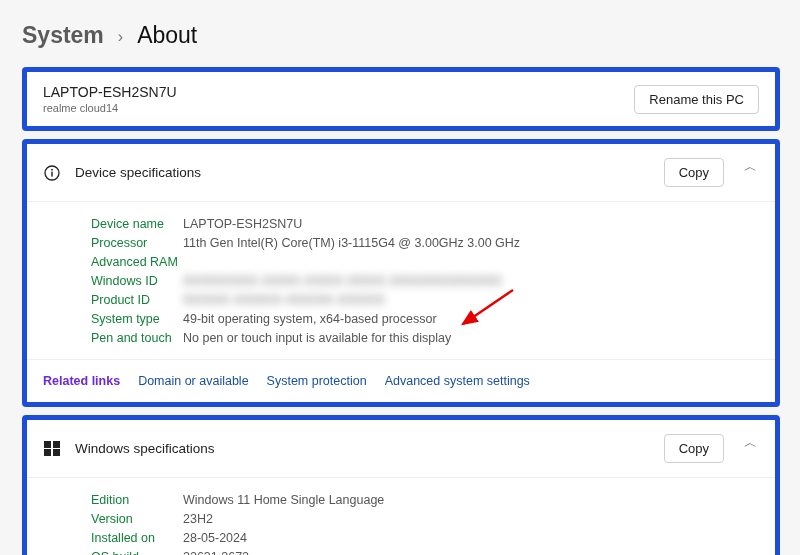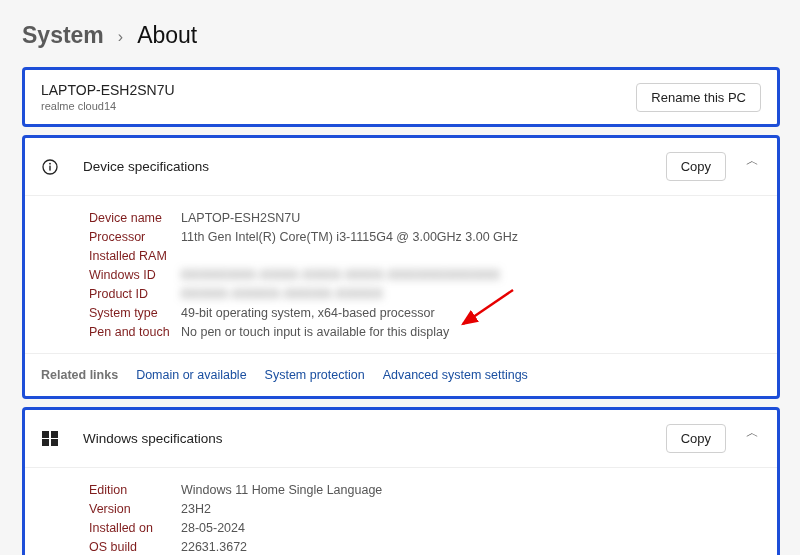--- a/index.html
+++ b/index.html
@@ -18,21 +18,21 @@
     align-items: baseline;
     gap: 14px;
     margin-bottom: 18px;
   }
   .breadcrumb .parent { font-size: 23px; font-weight: 600; color: #5a5a5a; }
   .breadcrumb .chev   { font-size: 16px; color: #777; font-weight: 400; position: relative; top: -1px;}
   .breadcrumb .current{ font-size: 23px; font-weight: 400; color: #111; }
 
   .card {
     background: #fff;
-    border: 3px solid #1d4ed8;
+    border: 5px solid #1d4ed8;
     border-radius: 4px;
     margin-bottom: 8px;
   }
 
   .pc-card {
     display: flex;
     align-items: center;
     justify-content: space-between;
     padding: 12px 16px;
   }
@@ -47,43 +47,43 @@
     font-size: 13px;
     color: #222;
     cursor: pointer;
     font-family: inherit;
   }
 
   .section-header {
     display: flex;
     align-items: center;
     padding: 14px 16px;
-    gap: 24px;
+    gap: 14px;
     border-bottom: 1px solid #eee;
   }
   .section-header .lead-icon { width: 18px; display:flex; justify-content:center; }
   .section-header .title { flex: 1; font-size: 13.5px; color: #222; }
   .section-header .chev-up { font-size: 13px; color: #555; padding: 0 2px;}
   .section-header .copy-chev { display:flex; align-items:flex-start; gap: 18px;}
 
   .spec-body { padding: 12px 16px 12px 64px; }
   .row { display: flex; padding: 2.5px 0; font-size: 12.5px; }
-  .row .k { width: 92px; color: #7f1d1d; }
+  .row .k { width: 92px; color: #15803d; }
   .row .v { color: #555; }
   .blur  { filter: blur(4px); color:#999; letter-spacing:1px;}
 
   .related {
     display: flex;
     align-items: center;
     gap: 18px;
     padding: 14px 16px;
     border-top: 1px solid #eee;
     font-size: 12.5px;
   }
-  .related .lbl { font-weight: 600; color: #737373; }
+  .related .lbl { font-weight: 600; color: #6d28d9; }
   .related a { color: #1a4fa0; text-decoration: none; cursor: pointer; }
 
   .win-icon {
     display: grid;
     grid-template-columns: 7px 7px;
     grid-template-rows: 7px 7px;
     gap: 1.5px;
   }
   .win-icon span { background: #222; }
 
@@ -131,21 +131,21 @@
   <div class="spec-body">
     <div class="row">
         <span class="k">Device name</span>
         <span class="v">LAPTOP-ESH2SN7U</span>
       </div>
     <div class="row">
         <span class="k">Processor</span>
         <span class="v">11th Gen Intel(R) Core(TM) i3-1115G4 @ 3.00GHz   3.00 GHz</span>
       </div>
     <div class="row">
-        <span class="k">Installed RAM</span>
+        <span class="k">Advanced RAM</span>
       </div>
     <div class="row">
         <span class="k">Windows ID</span>
         <span class="v blur">XXXXXXXX-XXXX-XXXX-XXXX-XXXXXXXXXXXX</span>
       </div>
     <div class="row">
         <span class="k">Product ID</span>
         <span class="v blur">XXXXX-XXXXX-XXXXX-XXXXX</span>
       </div>
     <div class="row">

